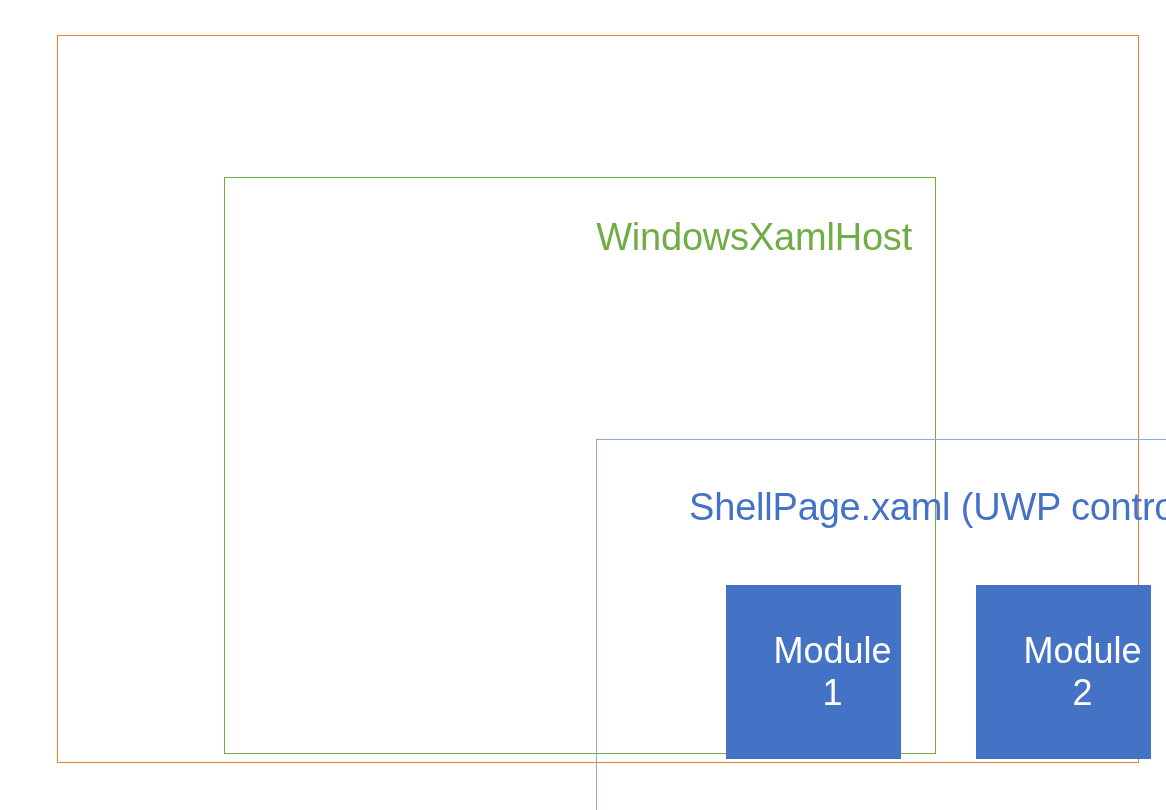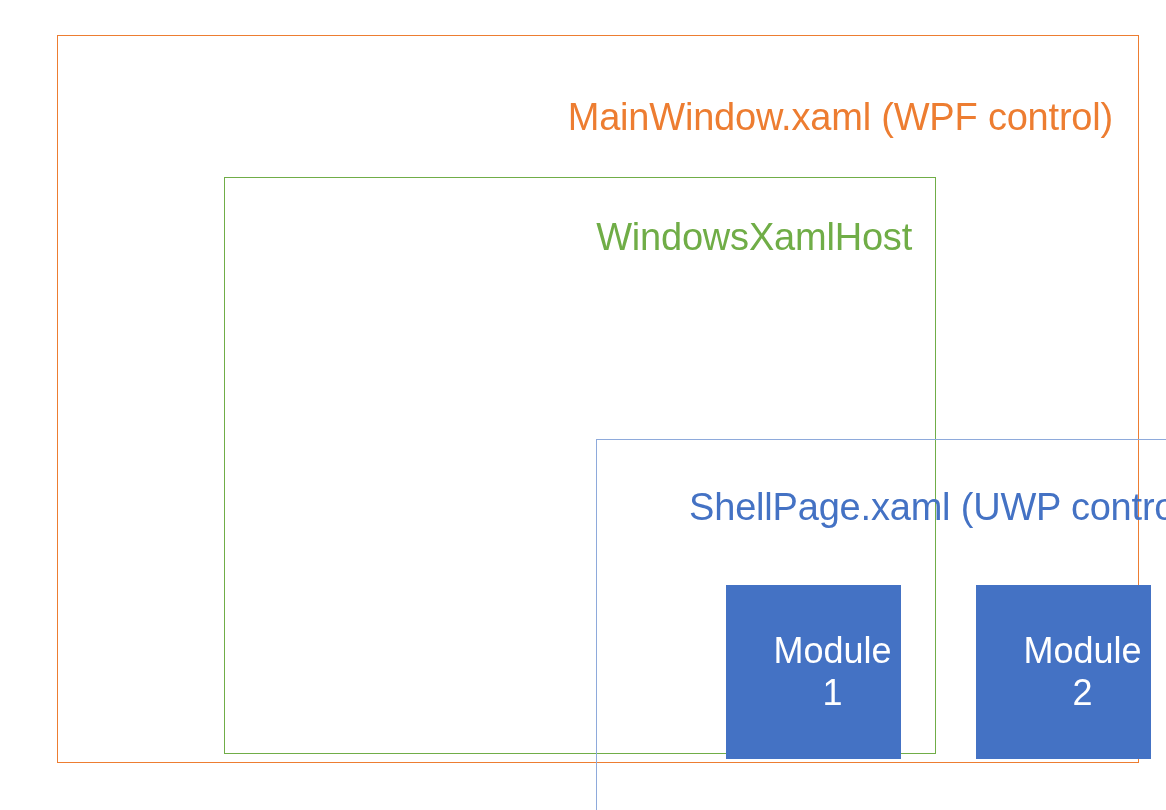--- a/index.html
+++ b/index.html
@@ -113,21 +113,20 @@
   #module-tile-1 { left: 129px; }
   #module-tile-2 { left: 379px; }
 </style>
 </head>
 <body>
 
 <div id="canvas">
 
   <div class="box" id="outer-box">
 
-    <div class="box-title" id="outer-title">MainWindow.xaml (WPF control)</div>
 
     <div class="box" id="middle-box">
 
       <div class="box-title" id="middle-title">WindowsXamlHost</div>
 
       <div class="box" id="inner-box">
 
         <div class="box-title" id="inner-title">ShellPage.xaml (UWP control)</div>
 
         <div class="module-row">

